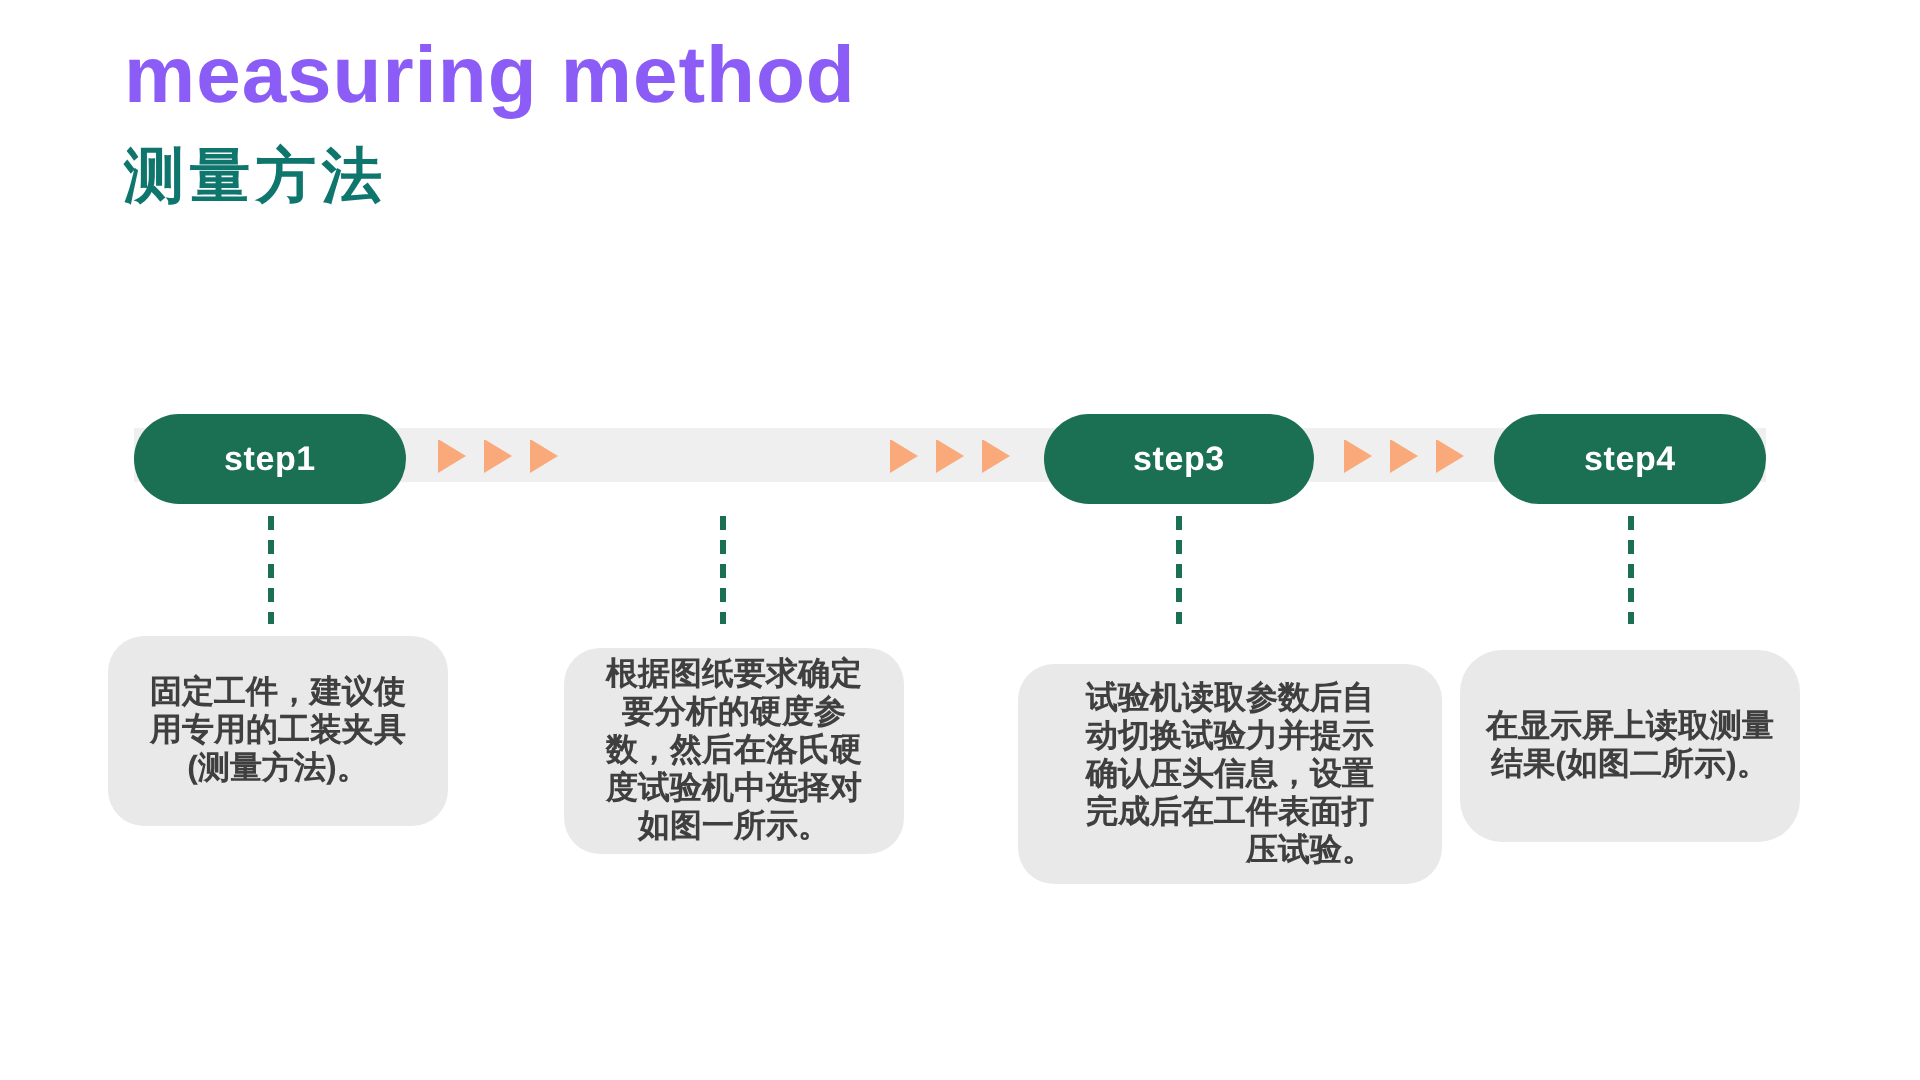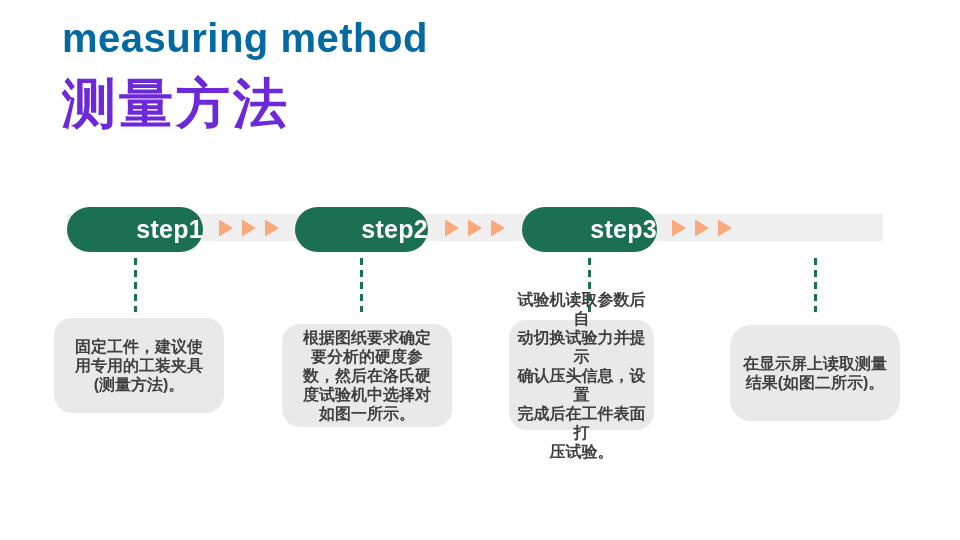--- a/index.html
+++ b/index.html
@@ -2,35 +2,35 @@
 <html><head>
 <meta charset="utf-8">
 <style>
   html,body { margin:0; padding:0; background:#fff; }
   .slide {
     position:relative; width:960px; height:540px; background:#ffffff;
     overflow:hidden; font-family:"Liberation Sans", sans-serif;
   }
   .subtitle-en {
     position:absolute; left:62px; top:16px;
-    font-size:40px; font-weight:bold; color:#0369a1; letter-spacing:0.5px;
+    font-size:40px; font-weight:bold; color:#8b5cf6; letter-spacing:0.5px;
   }
   .title-zh {
     position:absolute; left:62px; top:68px;
-    font-size:54px; font-weight:bold; color:#6d28d9; letter-spacing:3px;text-align:right;
+    font-size:30px; font-weight:bold; color:#0f766e; letter-spacing:3px;text-align:right;
   }
   .track {
     position:absolute; left:67px; top:214px; width:816px; height:27px;
     background:#efefef;
   }
   .pill {
     position:absolute; top:207px; height:45px; border-radius:23px;
     background:#1b7053; color:#ffffff;
-    display:flex; align-items:center; justify-content:flex-end;
-    font-size:25px; font-weight:bold; letter-spacing:0.3px;
+    display:flex; align-items:center; justify-content:center;
+    font-size:17px; font-weight:bold; letter-spacing:0.3px;
   }
   .pill-1 { left:67px;  width:136px; }
   .pill-2 { left:295px; width:133px; }
   .pill-3 { left:522px; width:135px; }
   .pill-4 { left:747px; width:136px; }
   .arrow-group {
     position:absolute; top:219px; height:18px;
     display:flex; align-items:center; gap:9px;
   }
   .arrow-group-1 { left:219px; }
@@ -50,41 +50,41 @@
   .dash-4 { left:814px; }
   .note {
     position:absolute; background:#e9e9e9; border-radius:18px;
     color:#3f3f3f; font-size:16px; line-height:19px; font-weight:bold;
     display:flex; align-items:center; justify-content:center;
     text-align:center; box-sizing:border-box; padding:4px 6px;
   }
   .note-text { white-space:pre-line; }
   .note-1 { left:54px;  top:318px; width:170px; height:95px;  }
   .note-2 { left:282px; top:324px; width:170px; height:103px; }
-  .note-3 { left:509px; top:320px; width:145px; height:110px; }
+  .note-3 { left:509px; top:332px; width:212px; height:110px;text-align:right; }
   .note-4 { left:730px; top:325px; width:170px; height:96px;border-radius:21px;  }
 </style>
 </head>
 <body>
 
 <div class="slide">
 
   <div class="subtitle-en">measuring method</div>
   <div class="title-zh">测量方法</div>
 
   <div class="track"></div>
 
   <div class="pill pill-1">
     <span>step1</span>
   </div>
-  <div class="pill pill-2">
-    <span>step2</span>
-  </div>
   <div class="pill pill-3">
     <span>step3</span>
+  </div>
+  <div class="pill pill-4">
+    <span>step4</span>
   </div>
 
   <div class="arrow-group arrow-group-1">
     <div class="tri"></div>
     <div class="tri"></div>
     <div class="tri"></div>
   </div>
   <div class="arrow-group arrow-group-2">
     <div class="tri"></div>
     <div class="tri"></div>

